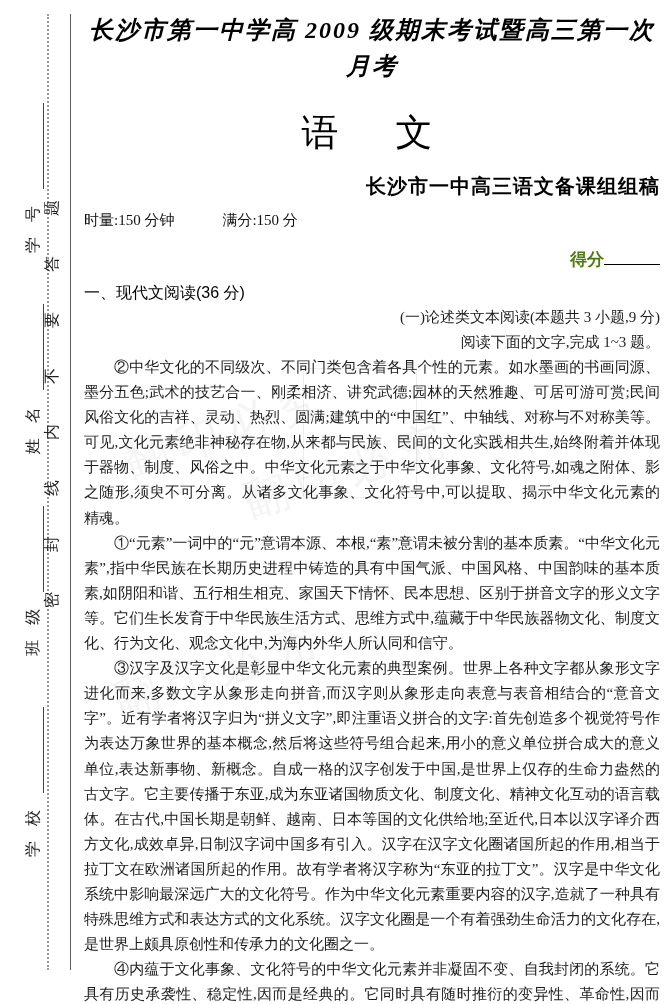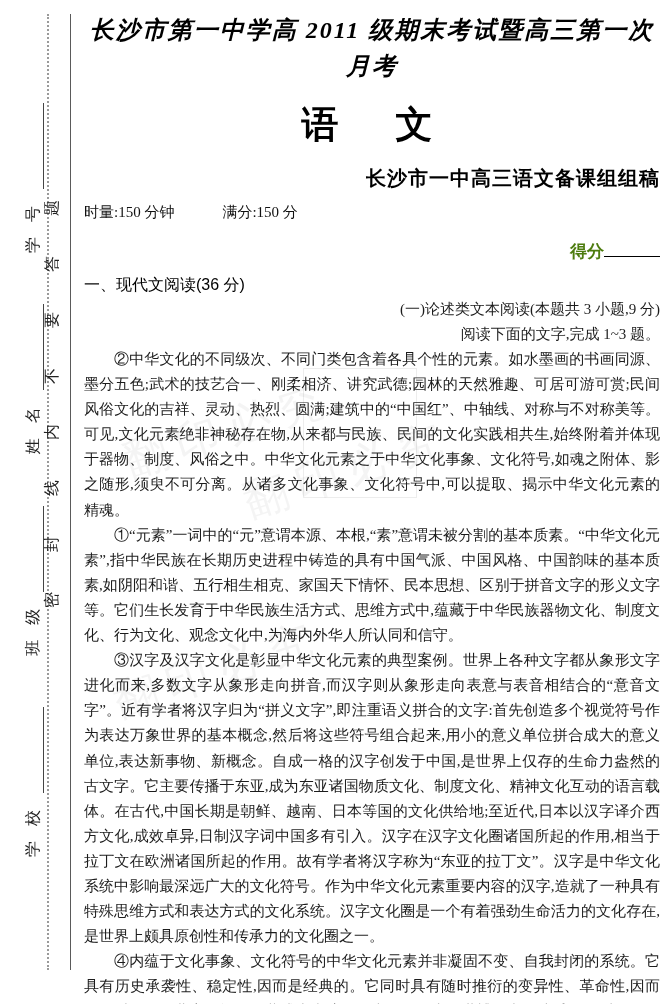--- a/index.html
+++ b/index.html
@@ -63,22 +63,22 @@
   }
   .exam-title{
     text-align:center;
     font-size:24px;line-height:36px;
     font-weight:900;font-style:italic;
     letter-spacing:2px;color:#000;
     font-family:"Liberation Serif","DejaVu Serif",serif;
   }
   .subject-title{
     text-align:center;
-    margin-top:20px;
-    font-size:37px;line-height:42px;font-weight:bold;
+    margin-top:28px;
+    font-size:37px;line-height:42px;font-weight:normal;
     letter-spacing:10px;color:#000;
     font-family:"Liberation Sans","DejaVu Sans",sans-serif;
   }
   .group-subtitle{
     text-align:right;
     margin-top:19px;
     font-size:20px;line-height:26px;font-weight:bold;color:#000;
     font-family:"Liberation Sans","DejaVu Sans",sans-serif;
     letter-spacing:1px;
   }
@@ -150,21 +150,21 @@
 
   <div class="border-line"></div>
 
   <div class="wm" style="left:120px;top:400px;">翻印必究</div>
   <div class="wm" style="left:240px;top:440px;">翻印必究</div>
   <div class="wm" style="left:110px;top:640px;">翻印必究</div>
   <div class="wm-box"></div>
 
   <div class="content">
 
-    <div class="exam-title">长沙市第一中学高 2011 级期末考试暨高三第一次月考</div>
+    <div class="exam-title">长沙市第一中学高 2009 级期末考试暨高三第一次月考</div>
 
     <div class="subject-title">语　文</div>
 
     <div class="group-subtitle">长沙市一中高三语文备课组组稿</div>
 
     <div class="info-line">
       <span>时量:150 分钟</span><span class="gap"></span><span>满分:150 分</span>
     </div>
 
     <div class="score-row">

